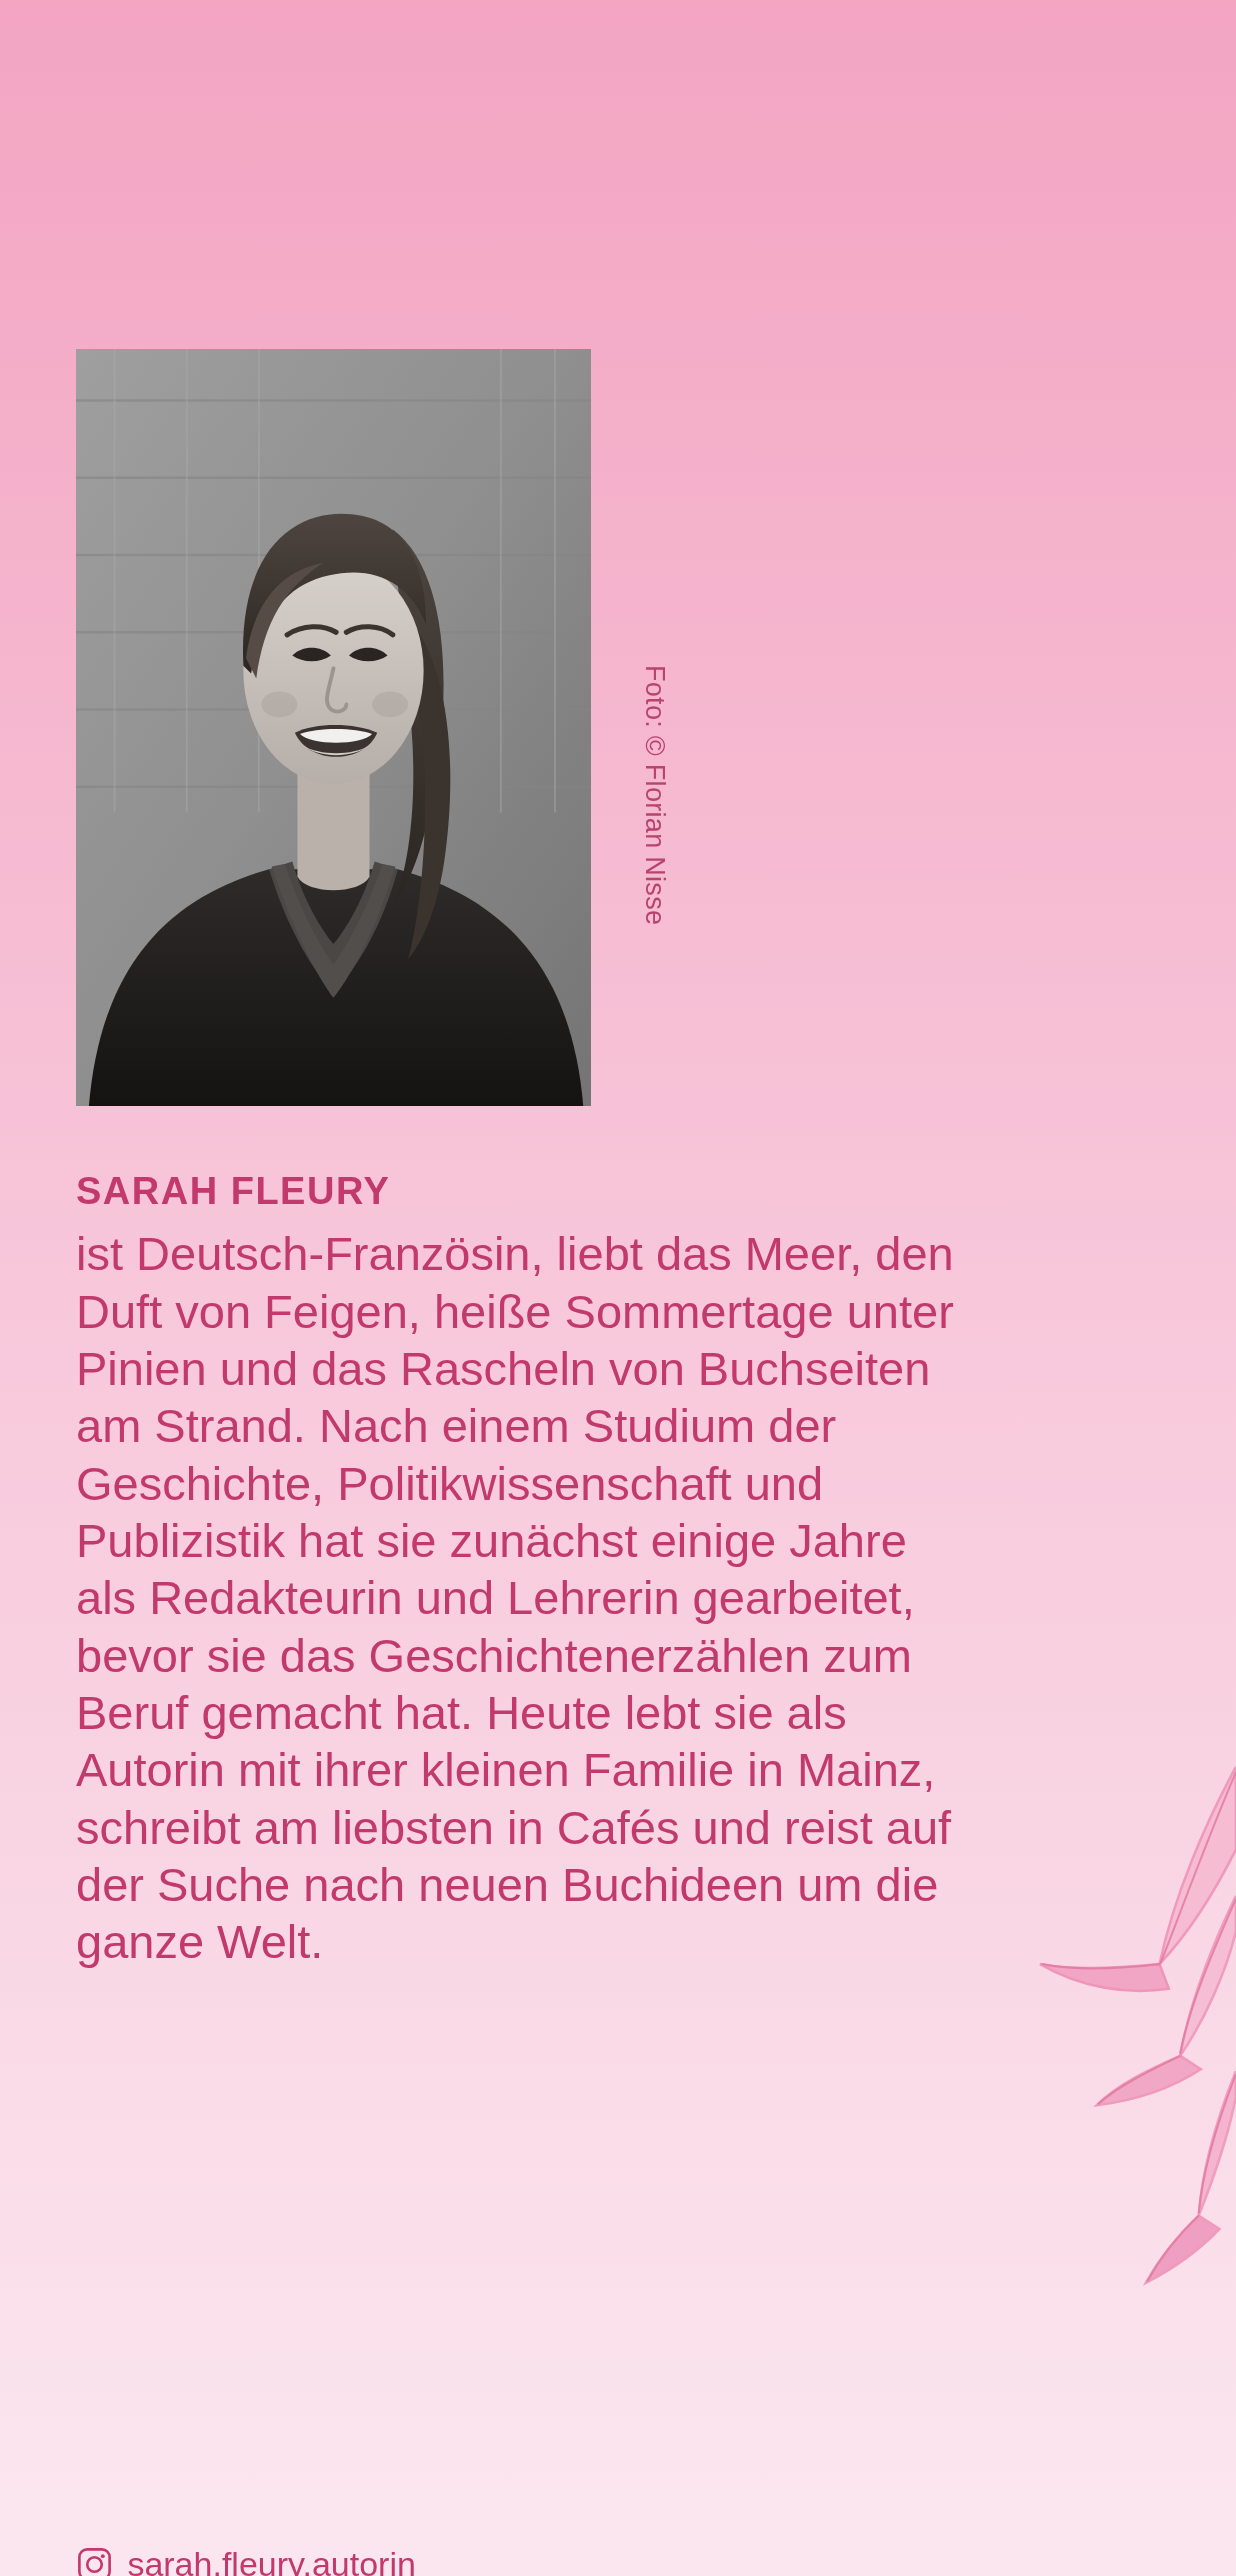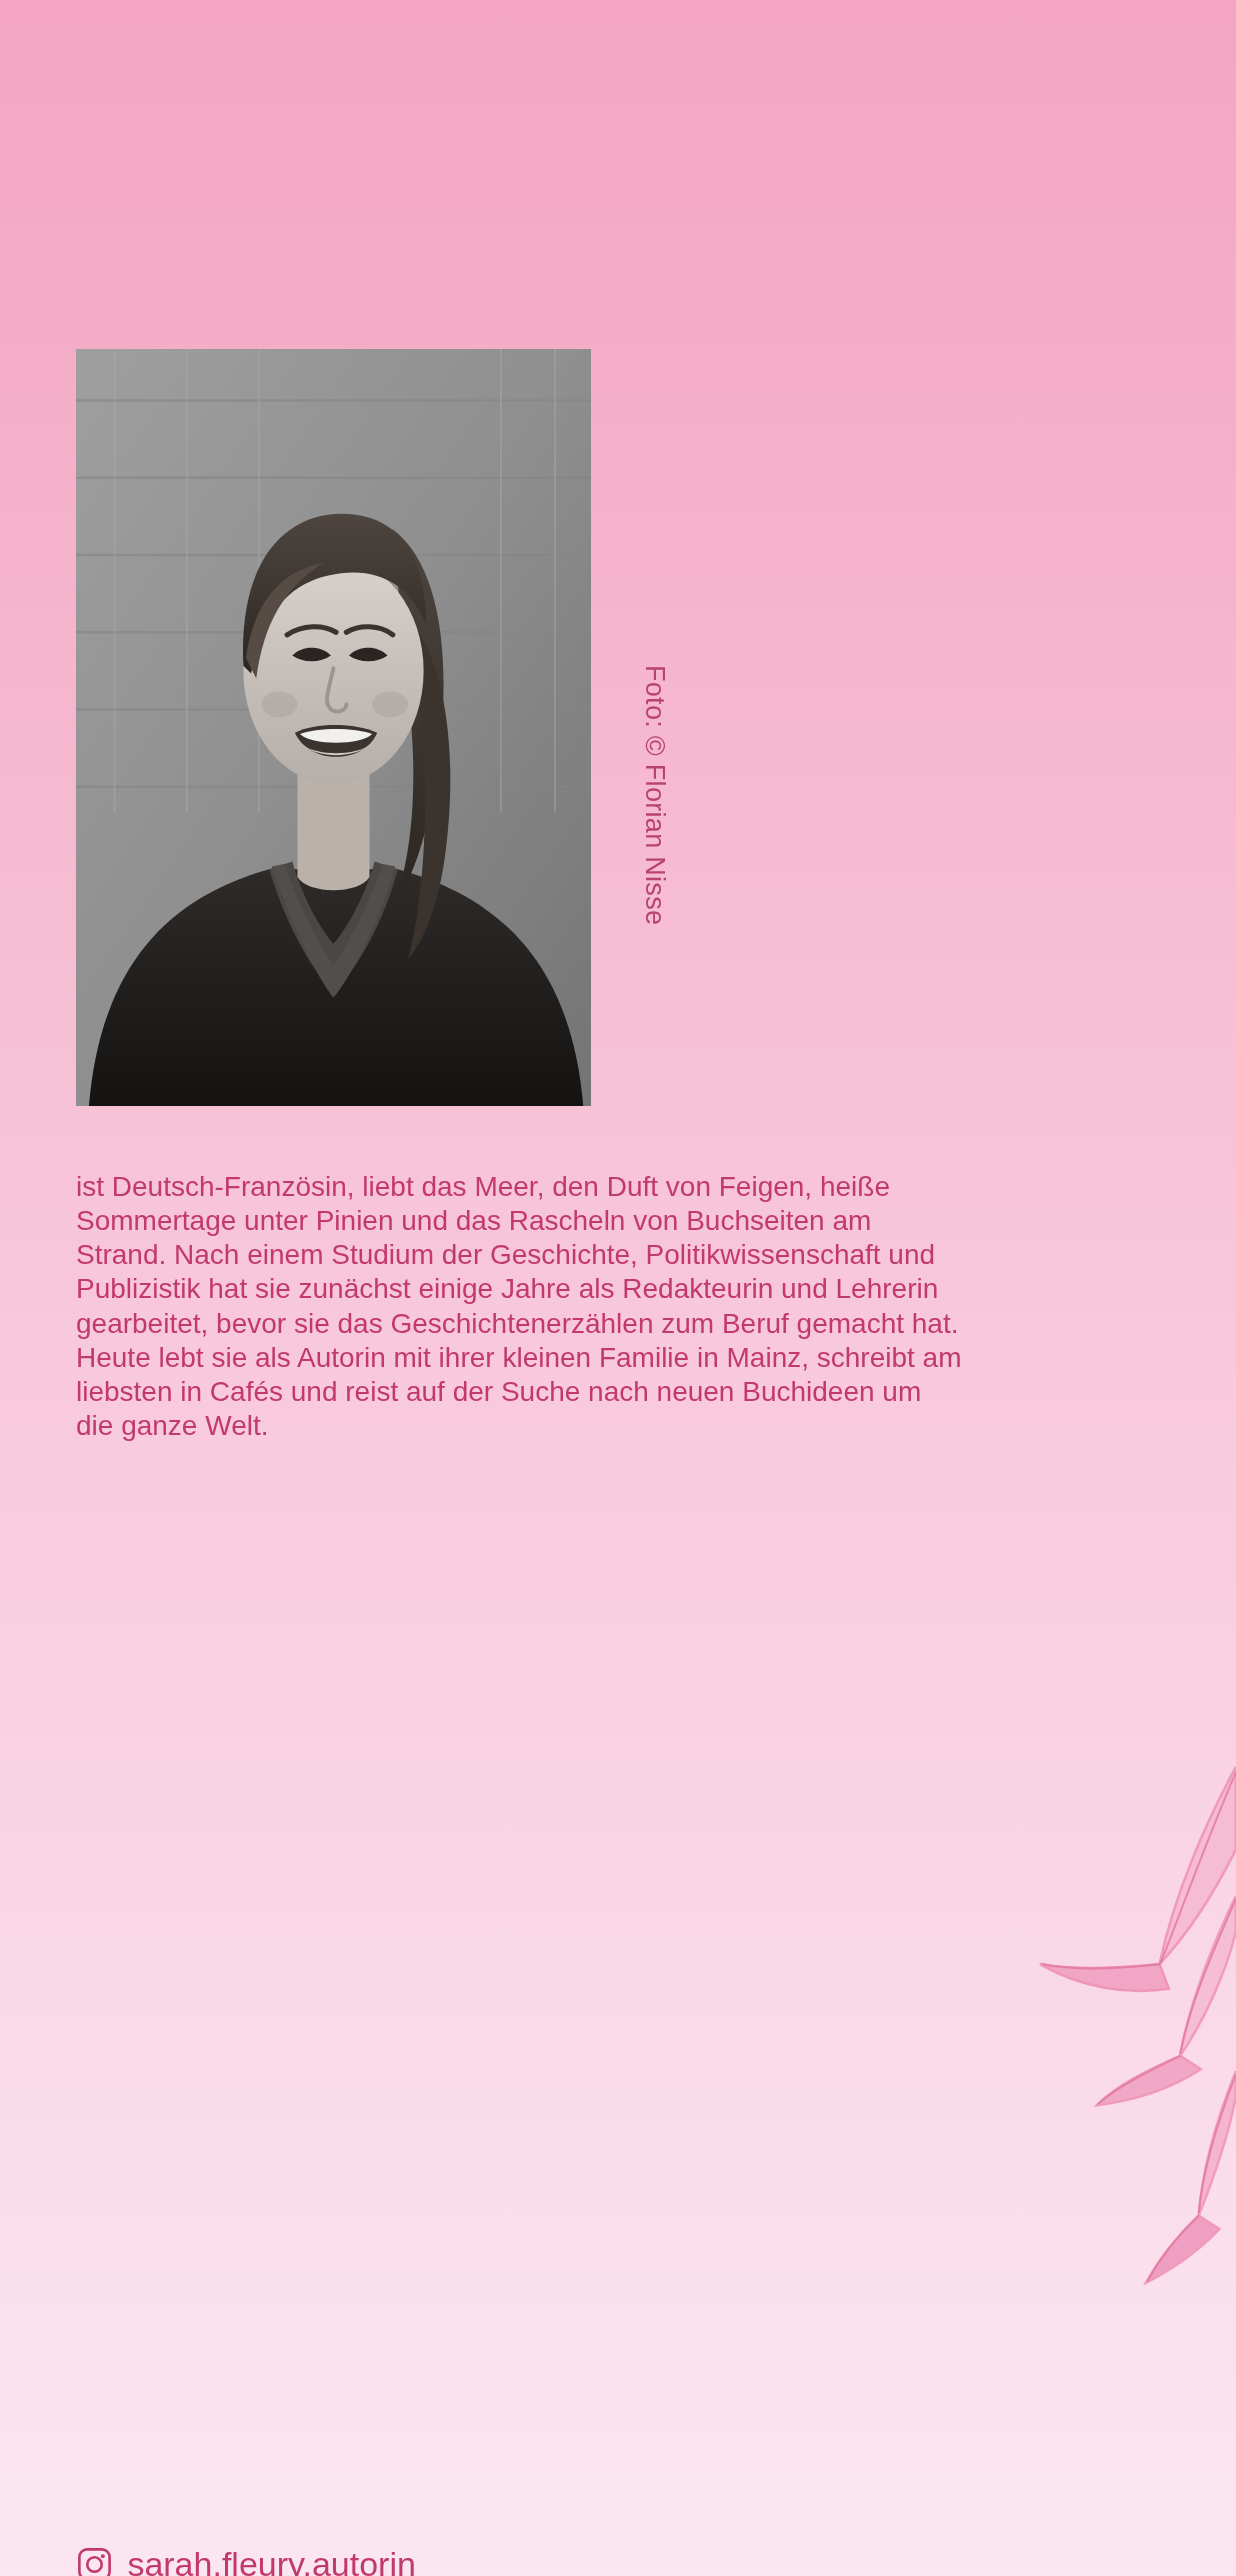--- a/index.html
+++ b/index.html
@@ -86,21 +86,21 @@
   .author-name {
     font-size: 38px;
     letter-spacing: 1.5px;
     color: #c2396b;
     font-weight: 600;
     margin: 0 0 12.4px 0;
     font-family: "Liberation Sans", sans-serif;
   }
 
   .bio {
-    font-size: 28px;
+    font-size: 47px;
     line-height: 1.22;
     color: #c2396b;
     margin: 0;
     font-family: "Liberation Sans", sans-serif;
     font-weight: 400;
     max-width: 886px;
   }
 
   .links {
     position: absolute;
@@ -210,20 +210,21 @@
 
         <ellipse cx="158" cy="276" rx="14" ry="10" fill="#a79f99" opacity="0.45"></ellipse>
         <ellipse cx="244" cy="276" rx="14" ry="10" fill="#a79f99" opacity="0.45"></ellipse>
       </svg>
     </div>
   </div>
 
   <div class="photo-credit">Foto: © Florian Nisse</div>
 
   <div class="content">
+    <h1 class="author-name">SARAH FLEURY</h1>
     <p class="bio">ist Deutsch-Französin, liebt das Meer, den Duft von Feigen, heiße Sommertage unter Pinien und das Rascheln von Buchseiten am Strand. Nach einem Studium der Geschichte, Politikwissenschaft und Publizistik hat sie zunächst einige Jahre als Redakteurin und Lehrerin gearbeitet, bevor sie das Geschichtenerzählen zum Beruf gemacht hat. Heute lebt sie als Autorin mit ihrer kleinen Familie in Mainz, schreibt am liebsten in Cafés und reist auf der Suche nach neuen Buchideen um die ganze Welt.</p>
   </div>
 
   <div class="links">
     <div class="ig-row">
       <svg class="ig-icon" viewBox="0 0 24 24" aria-hidden="true">
         <rect x="2.2" y="2.2" width="19.6" height="19.6" rx="5" ry="5" fill="none" stroke="#c2396b" stroke-width="1.7"></rect>
         <circle cx="12" cy="12" r="4.7" fill="none" stroke="#c2396b" stroke-width="1.7"></circle>
         <circle cx="17.4" cy="6.6" r="1.25" fill="#c2396b"></circle>
       </svg>

